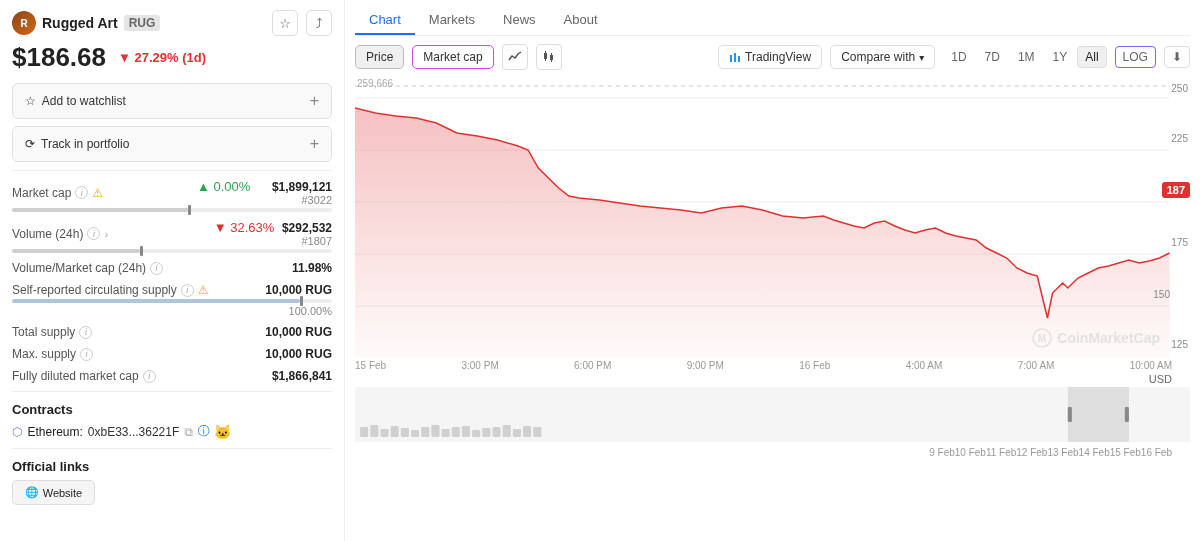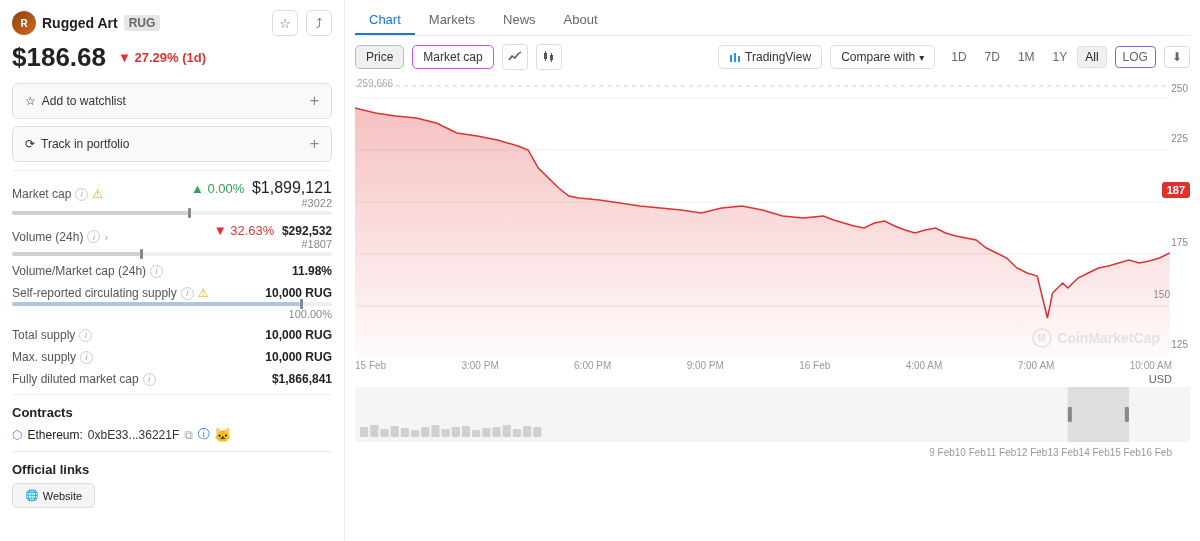--- a/index.html
+++ b/index.html
@@ -118,21 +118,21 @@
 
       <div class="stat-row">
         <div class="stat-header">
           <span class="stat-label">
             <span>Market cap</span>
             <span class="info-icon">i</span>
             <span class="warn-icon">⚠</span>
           </span>
           <div style="text-align:right">
             <span class="stat-up">▲ 0.00%</span>
-            <span style="margin-left:4px;font-weight:400;font-size:16px;">$1,899,121</span>
+            <span style="margin-left:18px;font-weight:700;font-size:12px;">$1,899,121</span>
             <div class="stat-rank">#3022</div>
           </div>
         </div>
         <div class="progress-bar">
           <div class="progress-fill" style="width:55%;background:#d0d0d0"></div>
           <div class="progress-marker" style="left:55%"></div>
         </div>
       </div>
 
       <div class="stat-row">

